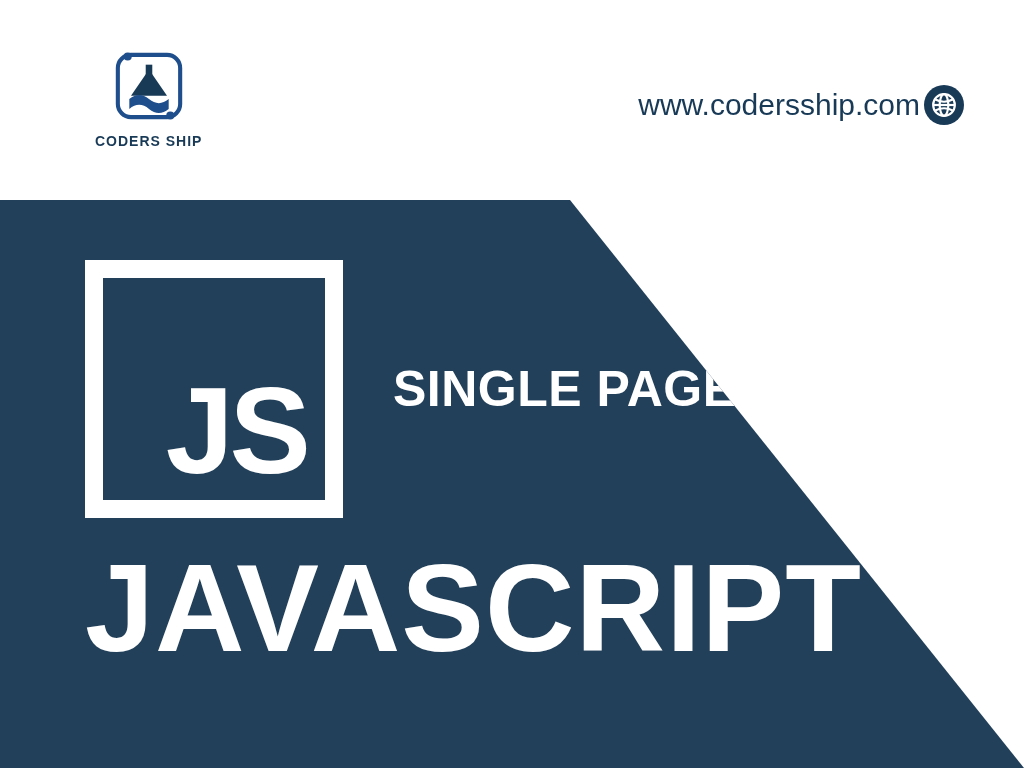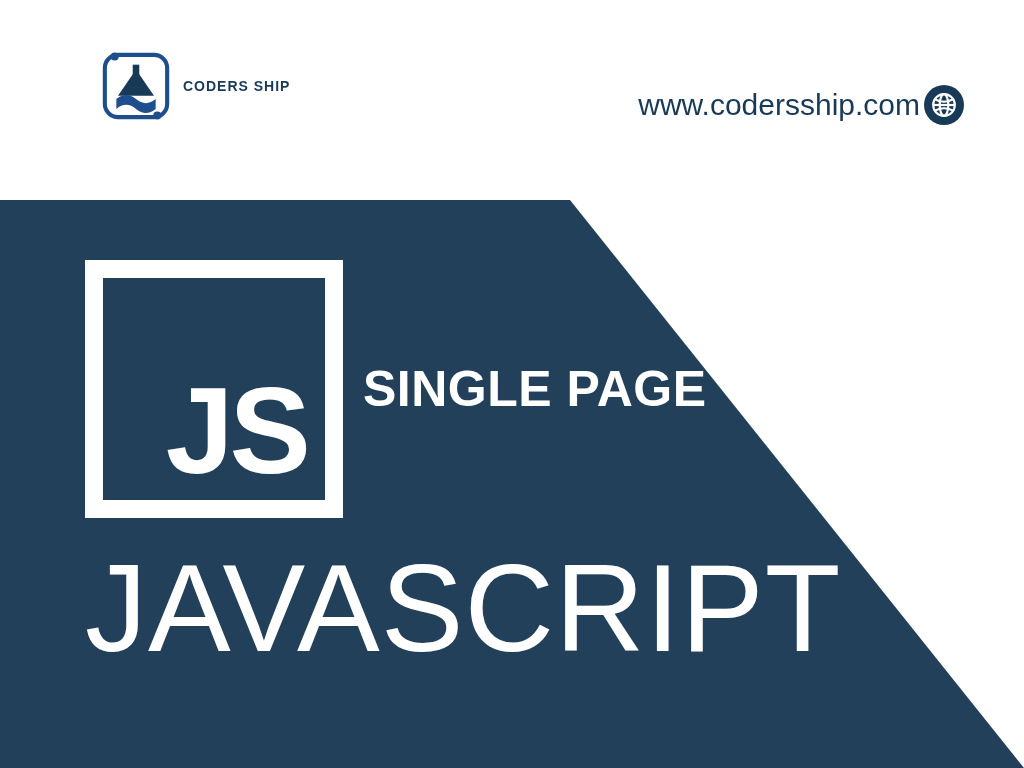--- a/index.html
+++ b/index.html
@@ -15,21 +15,21 @@
   position: absolute;
   top: 0; left: 0; right: 0;
   height: 200px;
   padding: 45px 60px 0 95px;
   display: flex;
   justify-content: space-between;
   align-items: flex-start;
 }
 .logo-block {
   display: flex;
-  flex-direction: row;
+  flex-direction: column;
   align-items: center;
   gap: 6px;
 }
 .logo-svg { width: 82px; height: 82px; }
 .logo-text {
   font-size: 14px;
   font-weight: 700;
   letter-spacing: 1px;
   color: #183a57;
 }
@@ -61,21 +61,21 @@
   clip-path: polygon(0 0, 570px 0, 1024px 568px, 0 568px);
 }
 .hero-inner {
   position: absolute;
   left: 85px;
   top: 60px;
 }
 .js-row {
   display: flex;
   align-items: center;
-  gap: 20px;
+  gap: 50px;
 }
 .js-badge {
   width: 258px;
   height: 258px;
   border: 18px solid #ffffff;
   position: relative;
 }
 .js-letters {
   position: absolute;
   right: 18px;
@@ -90,21 +90,21 @@
   color: #ffffff;
   font-size: 50px;
   font-weight: 700;
   line-height: 1.1;
   letter-spacing: 0.5px;
 }
 .main-title {
   margin-top: 28px;
   color: #ffffff;
   font-size: 124px;
-  font-weight: 400;
+  font-weight: 700;
   letter-spacing: 1px;
   line-height: 1;
 }
 </style>
 </head>
 <body>
 
 <div class="header">
   <div class="logo-block">
     <svg class="logo-svg" viewBox="0 0 100 100">

